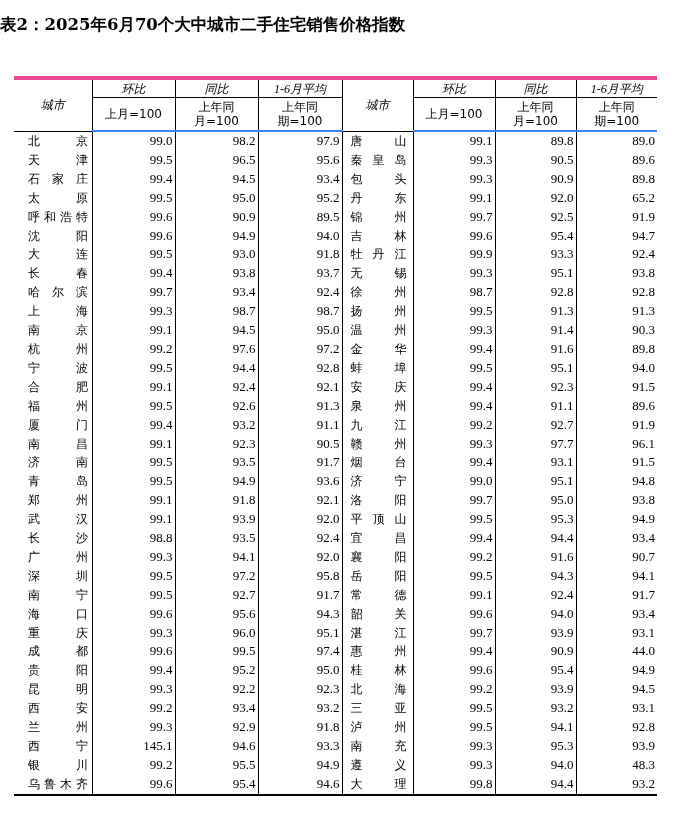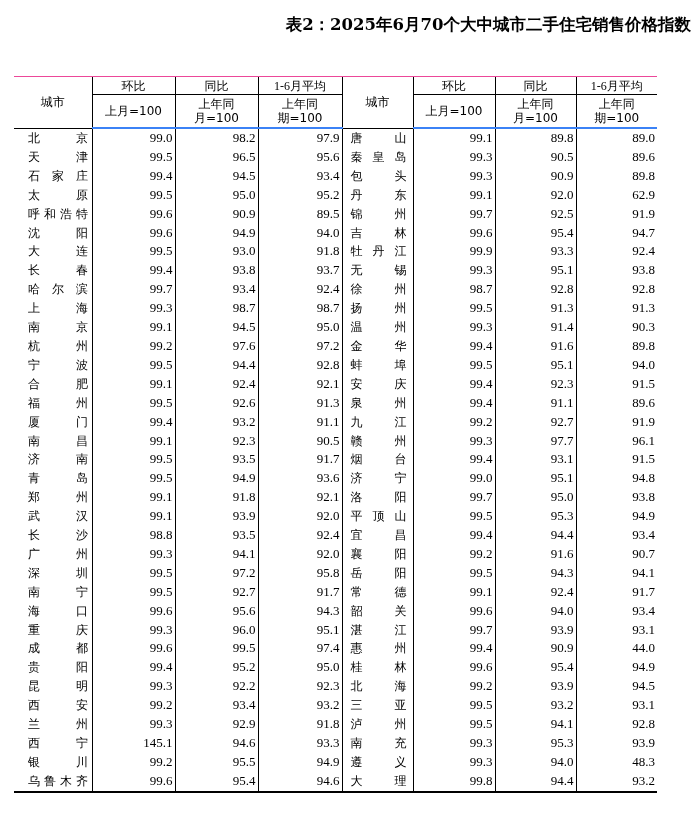--- a/index.html
+++ b/index.html
@@ -1,29 +1,29 @@
 <!DOCTYPE html>
 <html><head>
 <meta charset="utf-8">
 <style>
   html, body { margin: 0; padding: 0; background: #ffffff; }
   body { width: 691px; height: 816px; position: relative; overflow: hidden;
          font-family: "DejaVu Sans", "Liberation Sans", sans-serif; color: #000; }
-  .title { position: absolute; top: 14px; left: 0; width: 691px; text-align: right;
+  .title { position: absolute; top: 14px; left: 0; width: 691px; text-align: left;
            font-family: "DejaVu Serif", "Liberation Serif", serif; font-weight: bold; font-size: 16.5px; letter-spacing: 0px; }
   table.t { position: absolute; top: 76px; left: 14px; border-collapse: collapse; table-layout: fixed; width: 643px; }
   table.t col.c { width: 78px; }
   table.t col.v1 { width: 83px; }
   table.t col.v2 { width: 83px; }
   table.t col.v3 { width: 84px; }
   table.t col.c2 { width: 71px; }
   table.t col.w1 { width: 82px; }
   table.t col.w2 { width: 81px; }
   table.t col.w3 { width: 81px; }
-  table.t thead tr:first-child th { border-top: 1px solid #ec4899; }
+  table.t thead tr:first-child th { border-top: 4px solid #ec4899; font-style: italic; }
   table.t th { font-weight: normal; font-size: 12px; line-height: 14px; padding: 0; text-align: center; vertical-align: middle; }
   table.t th.h1 { height: 17px; border-bottom: 1px solid #000; }
   table.t th.h2 { height: 32px; border-bottom: 2px solid #3b82f6; }
   table.t th.sub1 { font-family: "Liberation Serif", serif; text-align: center; }
   table.t .bl { border-left: 1px solid #000; }
   table.t td { font-size: 12px; height: 18.9px; padding: 0; line-height: 18.9px; white-space: nowrap; }
   table.t td.num { text-align: right; padding-right: 2px; font-family: "Liberation Serif", serif; font-size: 13px; }
   table.t td.city { padding-left: 14px; }
   table.t td.city2 { padding-left: 8px; }
   table.t tbody tr:last-child td { border-bottom: 2px solid #000; }
@@ -152,21 +152,21 @@
         <td class="num bl">95.0</td>
         <td class="num bl">95.2</td>
         <td class="city2 bl">
           <div class="cn2">
             <span>丹</span>
             <span>东</span>
           </div>
         </td>
         <td class="num bl">99.1</td>
         <td class="num bl">92.0</td>
-        <td class="num bl">62.9</td>
+        <td class="num bl">65.2</td>
       </tr>
       <tr>
         <td class="city">
           <div class="cn">
             <span>呼</span>
             <span>和</span>
             <span>浩</span>
             <span>特</span>
           </div>
         </td>

